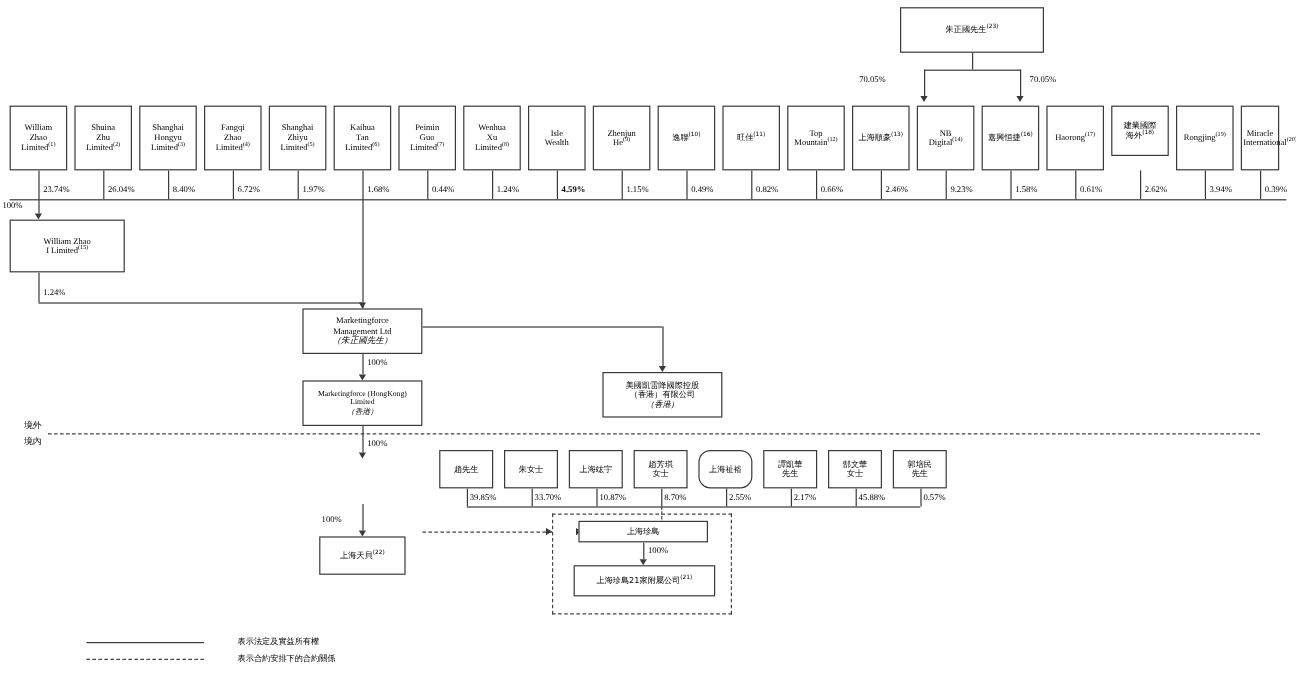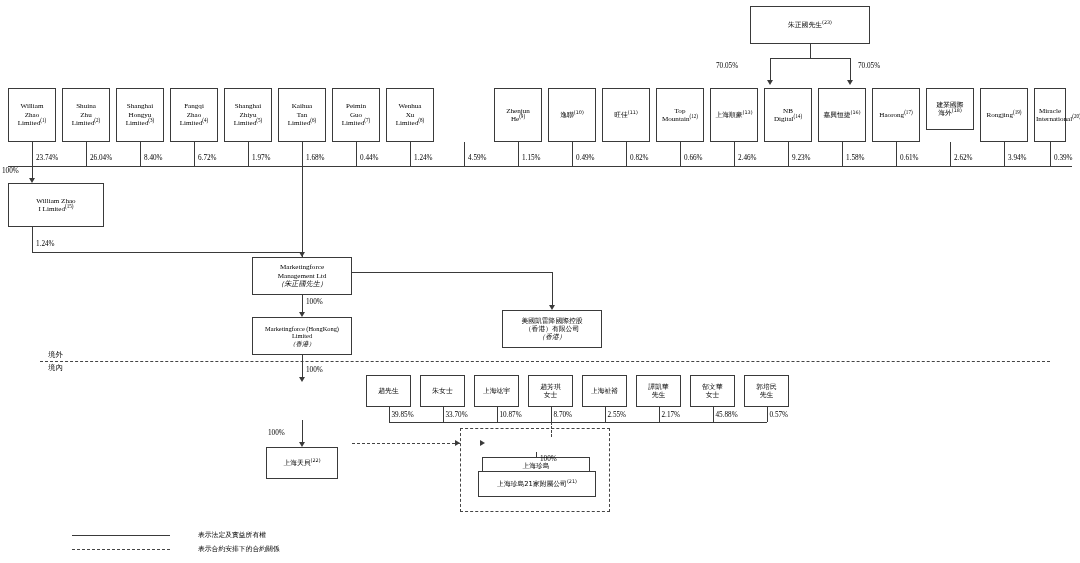--- a/index.html
+++ b/index.html
@@ -37,21 +37,20 @@
     font-size:7.2px;
     white-space:nowrap;
     z-index:6;
     background:transparent;
   }
   .lbl{
     position:absolute;
     font-size:7.4px;
     white-space:nowrap;
     z-index:6;
-    margin-left:28px;
   }
   .vline{position:absolute;background:#3a3a3a;width:1px;z-index:2;}
   .hline{position:absolute;background:#3a3a3a;height:1px;z-index:2;}
   .arrow{
     position:absolute;
     width:0;height:0;
     border-left:3.5px solid transparent;
     border-right:3.5px solid transparent;
     border-top:5px solid #3a3a3a;
     z-index:4;
@@ -167,22 +166,28 @@
     <div class="pct" style="left: 360px; top: 154px;">0.44%</div>
     <div class="box" style="left: 386px; top: 88px; width: 48px; height: 54px;">
       <div class="inner">
         <span class="ln">Wenhua</span>
         <span class="ln">Xu</span>
         <span class="ln">Limited<sup>(8)</sup></span>
       </div>
     </div>
     <div class="vline" style="left: 410px; top: 142px; height: 24px;"></div>
     <div class="pct" style="left: 414px; top: 154px;">1.24%</div>
+    <div class="box" style="left: 440px; top: 88px; width: 48px; height: 54px;">
+      <div class="inner">
+        <span class="ln">Isle</span>
+        <span class="ln">Wealth</span>
+      </div>
+    </div>
     <div class="vline" style="left: 464px; top: 142px; height: 24px;"></div>
-    <div class="pct" style="left: 468px; top: 154px;">4.59%</div>
+    <div class="pct" style="left: 468px; top: 154px; font-weight: bold;">4.59%</div>
     <div class="box" style="left: 494px; top: 88px; width: 48px; height: 54px;">
       <div class="inner">
         <span class="ln">Zhenjun</span>
         <span class="ln">He<sup>(9)</sup></span>
       </div>
     </div>
     <div class="vline" style="left: 518px; top: 142px; height: 24px;"></div>
     <div class="pct" style="left: 522px; top: 154px;">1.15%</div>
     <div class="box" style="left: 548px; top: 88px; width: 48px; height: 54px;">
       <div class="inner">
@@ -337,21 +342,21 @@
     <div class="vline" style="left: 496.5px; top: 407px; height: 15px;"></div>
     <div class="pct" style="left: 499.5px; top: 411px;">10.87%</div>
     <div class="box" style="left: 528px; top: 375px; width: 45px; height: 32px;">
       <div class="inner">
         <span class="ln cn">趙芳琪</span>
         <span class="ln cn">女士</span>
       </div>
     </div>
     <div class="vline" style="left: 550.5px; top: 407px; height: 15px;"></div>
     <div class="pct" style="left: 553.5px; top: 411px;">8.70%</div>
-    <div class="box" style="left: 582px; top: 375px; width: 45px; height: 32px;">
+    <div class="box" style="left: 582px; top: 375px; width: 45px; height: 32px; border-radius: 10px;">
       <div class="inner">
         <span class="ln cn">上海祉裕</span>
       </div>
     </div>
     <div class="vline" style="left: 604.5px; top: 407px; height: 15px;"></div>
     <div class="pct" style="left: 607.5px; top: 411px;">2.55%</div>
     <div class="box" style="left: 636px; top: 375px; width: 45px; height: 32px;">
       <div class="inner">
         <span class="ln cn">譚凱華</span>
         <span class="ln cn">先生</span>
@@ -375,21 +380,21 @@
     </div>
     <div class="vline" style="left: 766.5px; top: 407px; height: 15px;"></div>
     <div class="pct" style="left: 769.5px; top: 411px;">0.57%</div>
     <div class="hline" style="left: 388.5px; top: 422px; width: 378px;"></div>
     <div class="dashbox" style="left: 460px; top: 428px; width: 148px; height: 82px;"></div>
     <div class="dash-v" style="left: 550.5px; top: 422px; height: 15px;"></div>
     <div class="dash-h" style="left: 352px; top: 443px; width: 108px;"></div>
     <div class="arrow-r" style="left: 455px; top: 439.5px;"></div>
     <div class="arrow-r" style="left: 480px; top: 439.5px;"></div>
     <div class="hline" style="left: 352px; top: 443px; width: 0px;"></div>
-    <div class="box" style="left: 482px; top: 434px; width: 108px; height: 18px; font-size: 7.4px; margin-top: 23px;">
+    <div class="box" style="left: 482px; top: 434px; width: 108px; height: 18px; font-size: 7.4px;">
       <div class="inner">
         <span class="ln cn">上海珍島</span>
       </div>
     </div>
     <div class="vline" style="left: 536px; top: 452px; height: 14px;"></div>
     <div class="pct" style="left: 540px; top: 455px;">100%</div>
     <div class="arrow" style="left: 532.5px; top: 466px;"></div>
     <div class="box" style="left: 478px; top: 471px; width: 118px; height: 26px;">
       <div class="inner">
         <span class="ln cn">上海珍島21家附屬公司<sup>(21)</sup></span>

